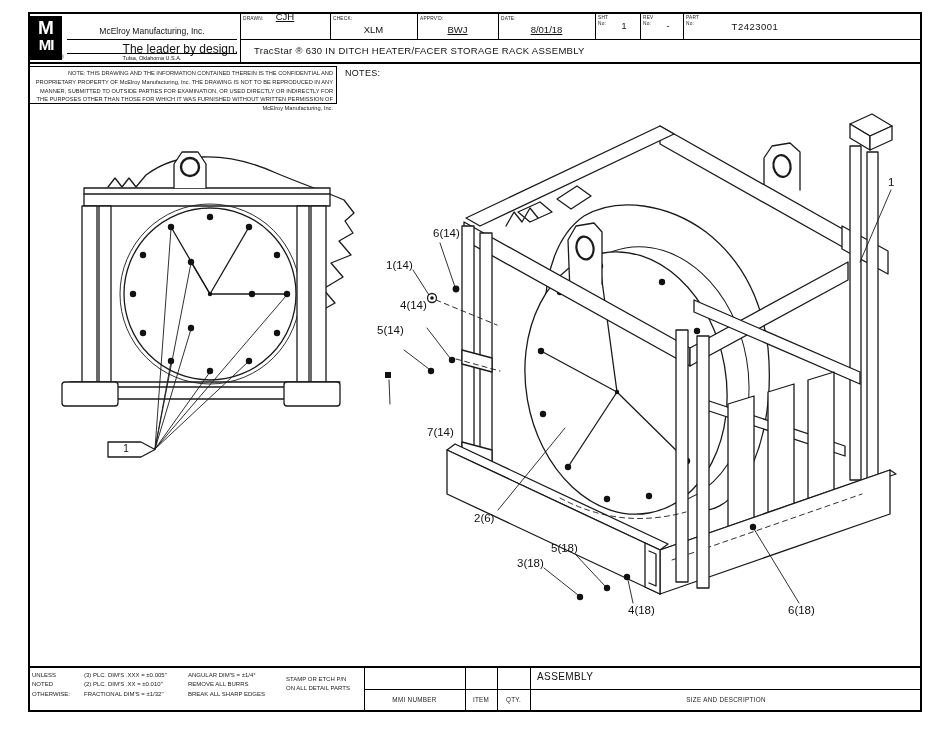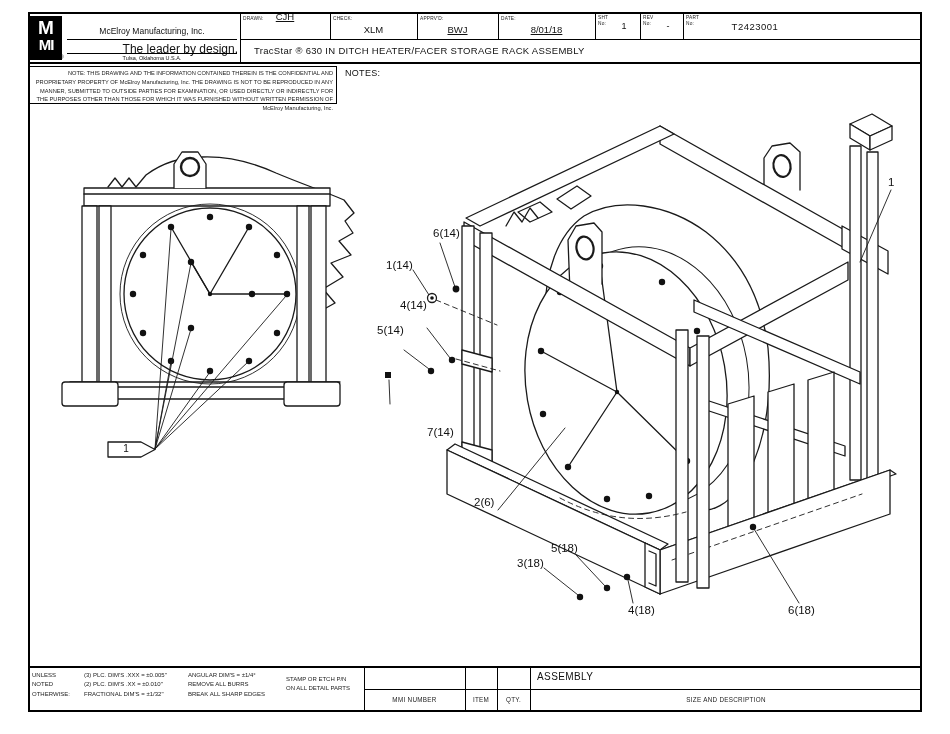--- a/index.html
+++ b/index.html
@@ -243,21 +243,21 @@
 
   <div class="abs" style="left:29px;top:66px;width:308px;height:38px;border:1px solid #000;box-sizing:border-box;padding:2px 3px;font-size:5.7px;line-height:1.55;color:#222;">NOTE: THIS DRAWING AND THE INFORMATION CONTAINED THEREIN IS THE CONFIDENTIAL AND PROPRIETARY PROPERTY OF McElroy Manufacturing, Inc. THE DRAWING IS NOT TO BE REPRODUCED IN ANY MANNER, SUBMITTED TO OUTSIDE PARTIES FOR EXAMINATION, OR USED DIRECTLY OR INDIRECTLY FOR THE PURPOSES OTHER THAN THOSE FOR WHICH IT WAS FURNISHED WITHOUT WRITTEN PERMISSION OF McElroy Manufacturing, Inc.</div>
 
   <div class="abs" style="left:345px;top:68px;font-size:9px;letter-spacing:.3px;">NOTES:</div>
 
   <div class="callout" style="left:413px;top:227px;margin-left:20px;">6(14)</div>
   <div class="callout" style="left:386px;top:259px;">1(14)</div>
   <div class="callout" style="left:400px;top:299px;">4(14)</div>
   <div class="callout" style="left:377px;top:324px;">5(14)</div>
   <div class="callout" style="left:381px;top:426px;margin-left:46px;">7(14)</div>
-  <div class="callout" style="left:474px;top:496px;">2(6)</div>
+  <div class="callout" style="left:474px;top:512px;">2(6)</div>
   <div class="callout" style="left:551px;top:542px;">5(18)</div>
   <div class="callout" style="left:517px;top:557px;">3(18)</div>
   <div class="callout" style="left:628px;top:604px;">4(18)</div>
   <div class="callout" style="left:788px;top:604px;">6(18)</div>
   <div class="callout" style="left:888px;top:176px;">1</div>
   <div class="abs" style="left:113px;top:443px;width:26px;text-align:center;font-size:10px;">1</div>
 
   <div class="ftxt" style="left:32px;top:671px;">UNLESS
 NOTED
 OTHERWISE:</div>

